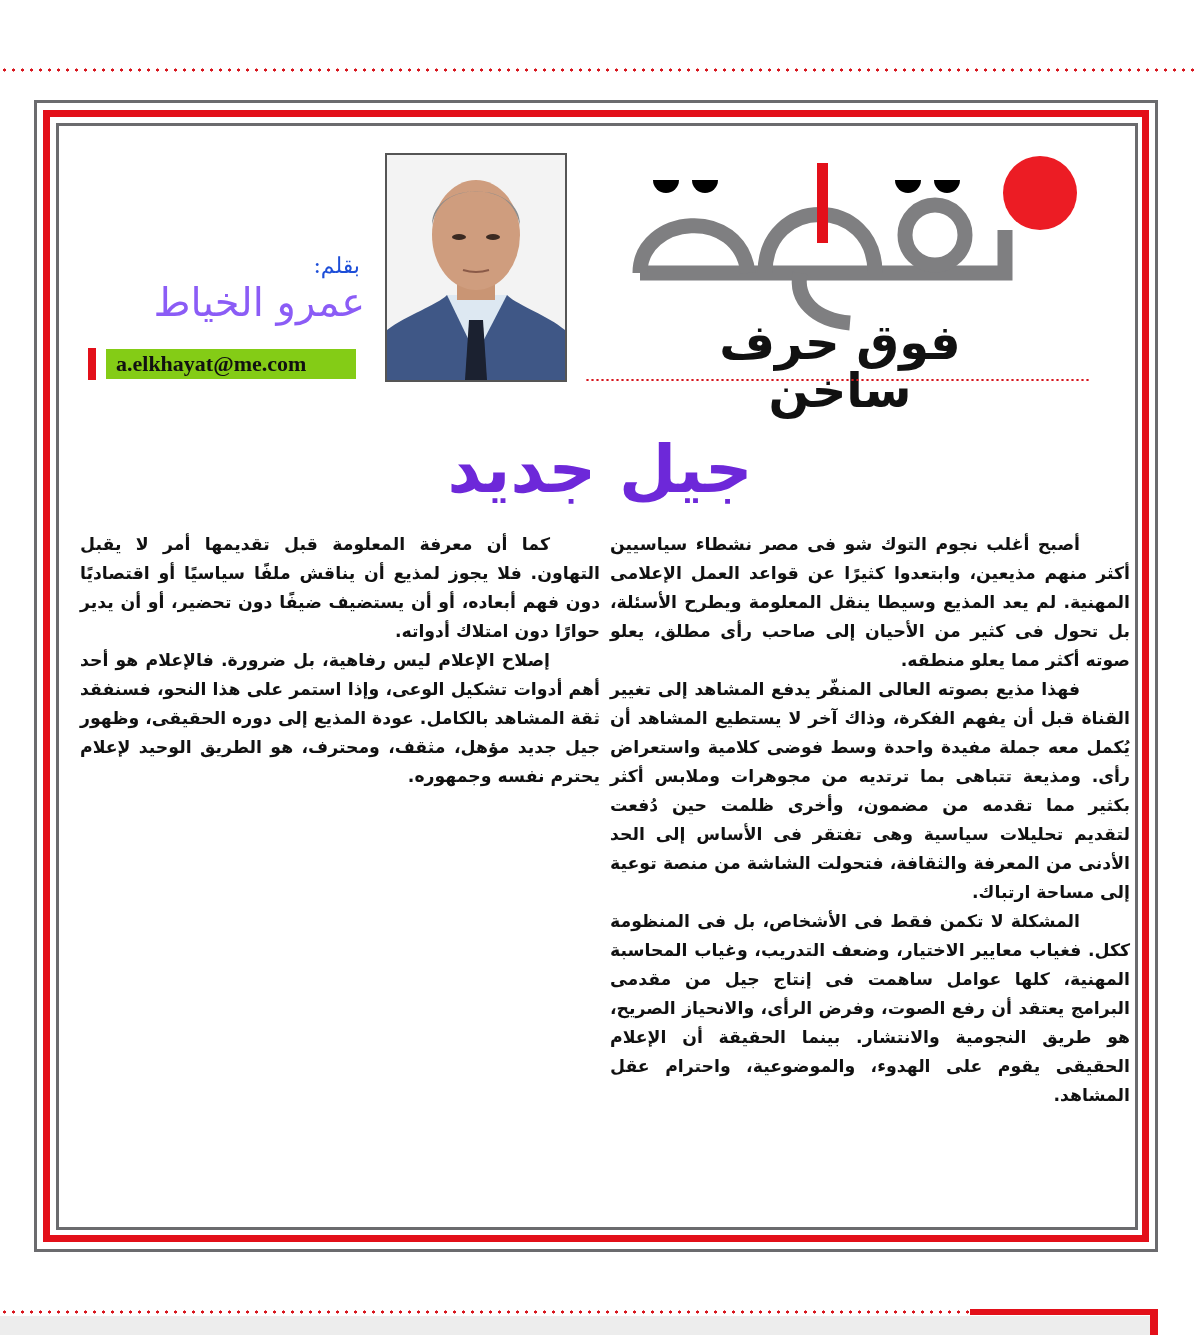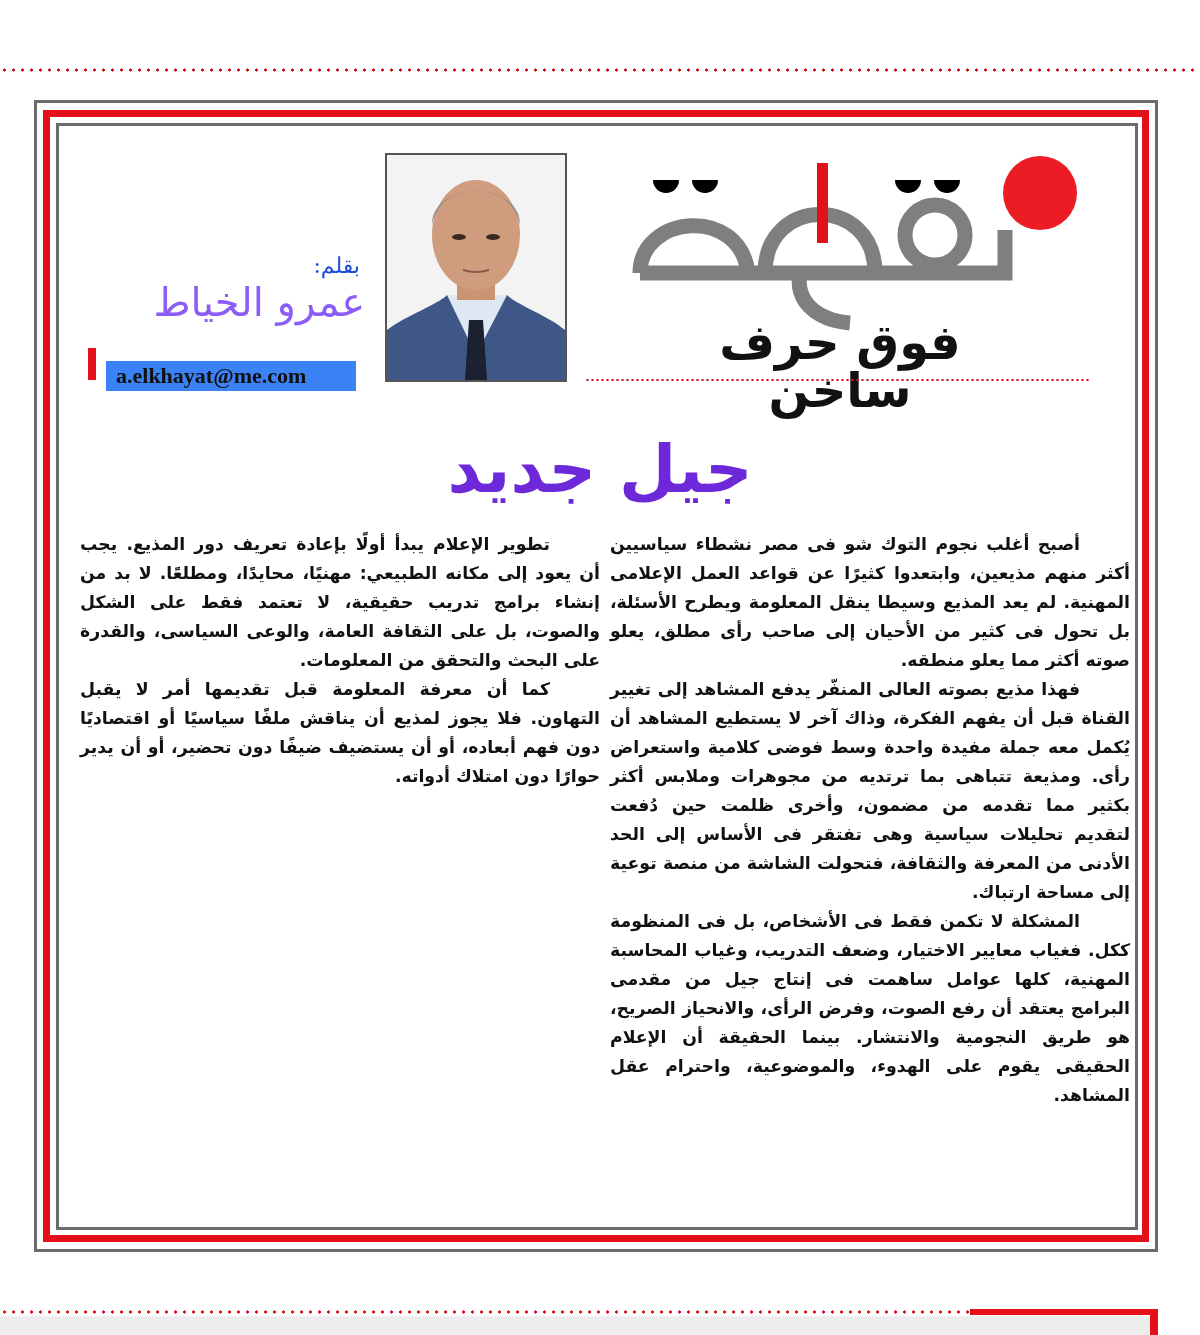--- a/index.html
+++ b/index.html
@@ -52,23 +52,23 @@
   }
   .author-name {
     position: absolute; left: 80px; top: 280px; width: 285px; text-align: right;
     font-family: "DejaVu Sans", sans-serif; font-weight: normal; font-size: 40px;
     direction: rtl; color: #8b5cf6; line-height: 1.1;
   }
   .email-bar {
     position: absolute; left: 88px; top: 348px; width: 8px; height: 32px; background: #e3101a;
   }
   .email-box {
-    position: absolute; left: 106px; top: 349px; width: 250px; height: 30px; background: #3b82f6;
+    position: absolute; left: 106px; top: 349px; width: 250px; height: 30px; background: #84cc16;
     font-family: "Liberation Serif", serif; font-weight: bold; font-size: 22px;
-    line-height: 30px; padding-left: 10px; color: #111; margin-top: 12px;
+    line-height: 30px; padding-left: 10px; color: #111;
   }
 
   
   .headline {
     position: absolute; left: 380px; top: 430px; width: 440px; text-align: center;
     font-family: "DejaVu Sans", sans-serif; font-weight: bold; font-size: 66px;
     direction: rtl; color: #6d28d9; line-height: 1.2;
   }
 
   
@@ -161,20 +161,20 @@
 
 <h1 class="headline">جيل جديد</h1>
 
 <div class="col col-right">
   <p>أصبح أغلب نجوم التوك شو فى مصر نشطاء سياسيين أكثر منهم مذيعين، وابتعدوا كثيرًا عن قواعد العمل الإعلامى المهنية. لم يعد المذيع وسيطا ينقل المعلومة ويطرح الأسئلة، بل تحول فى كثير من الأحيان إلى صاحب رأى مطلق، يعلو صوته أكثر مما يعلو منطقه.</p>
   <p>فهذا مذيع بصوته العالى المنفّر يدفع المشاهد إلى تغيير القناة قبل أن يفهم الفكرة، وذاك آخر لا يستطيع المشاهد أن يُكمل معه جملة مفيدة واحدة وسط فوضى كلامية واستعراض رأى. ومذيعة تتباهى بما ترتديه من مجوهرات وملابس أكثر بكثير مما تقدمه من مضمون، وأخرى ظلمت حين دُفعت لتقديم تحليلات سياسية وهى تفتقر فى الأساس إلى الحد الأدنى من المعرفة والثقافة، فتحولت الشاشة من منصة توعية إلى مساحة ارتباك.</p>
   <p>المشكلة لا تكمن فقط فى الأشخاص، بل فى المنظومة ككل. فغياب معايير الاختيار، وضعف التدريب، وغياب المحاسبة المهنية، كلها عوامل ساهمت فى إنتاج جيل من مقدمى البرامج يعتقد أن رفع الصوت، وفرض الرأى، والانحياز الصريح، هو طريق النجومية والانتشار. بينما الحقيقة أن الإعلام الحقيقى يقوم على الهدوء، والموضوعية، واحترام عقل المشاهد.</p>
 </div>
 
 <div class="col col-left">
-  <p>تطوير الإعلام يبدأ أولًا بإعادة تعريف دور المذيع. يجب أن يعود إلى مكانه الطبيعي: مهنيًا، محايدًا، ومطلعًا. لا بد من إنشاء برامج تدريب حقيقية، لا تعتمد فقط على الشكل والصوت، بل على الثقافة العامة، والوعى السياسى، والقدرة على البحث والتحقق من المعلومات.</p>
   <p>كما أن معرفة المعلومة قبل تقديمها أمر لا يقبل التهاون. فلا يجوز لمذيع أن يناقش ملفًا سياسيًا أو اقتصاديًا دون فهم أبعاده، أو أن يستضيف ضيفًا دون تحضير، أو أن يدير حوارًا دون امتلاك أدواته.</p>
+  <p>إصلاح الإعلام ليس رفاهية، بل ضرورة. فالإعلام هو أحد أهم أدوات تشكيل الوعى، وإذا استمر على هذا النحو، فسنفقد ثقة المشاهد بالكامل. عودة المذيع إلى دوره الحقيقى، وظهور جيل جديد مؤهل، مثقف، ومحترف، هو الطريق الوحيد لإعلام يحترم نفسه وجمهوره.</p>
 </div>
 
 <div class="bottom-panel"></div>
 <div class="dotted-bottom"></div>
 <div class="bottom-red-top"></div>
 <div class="bottom-red-side"></div>
 
 </body></html>

